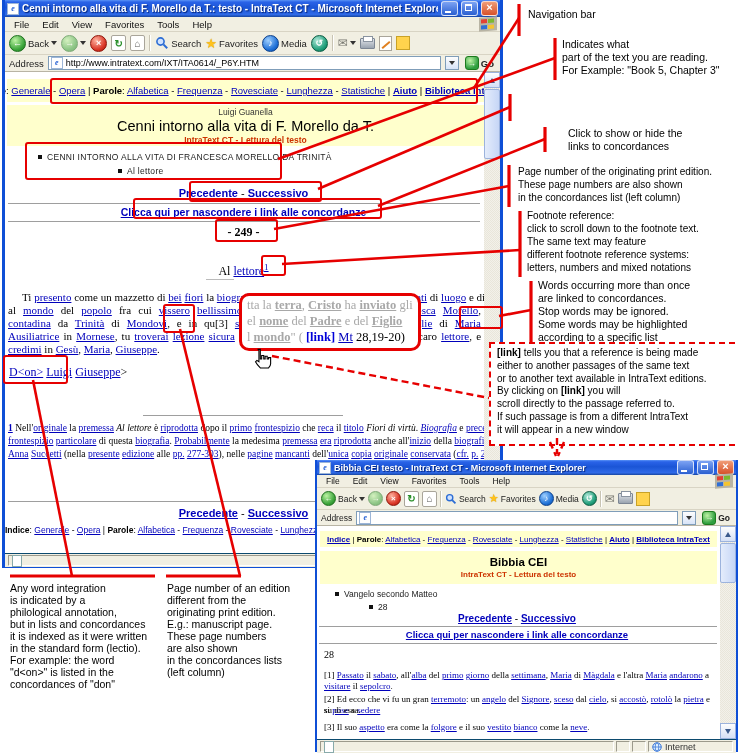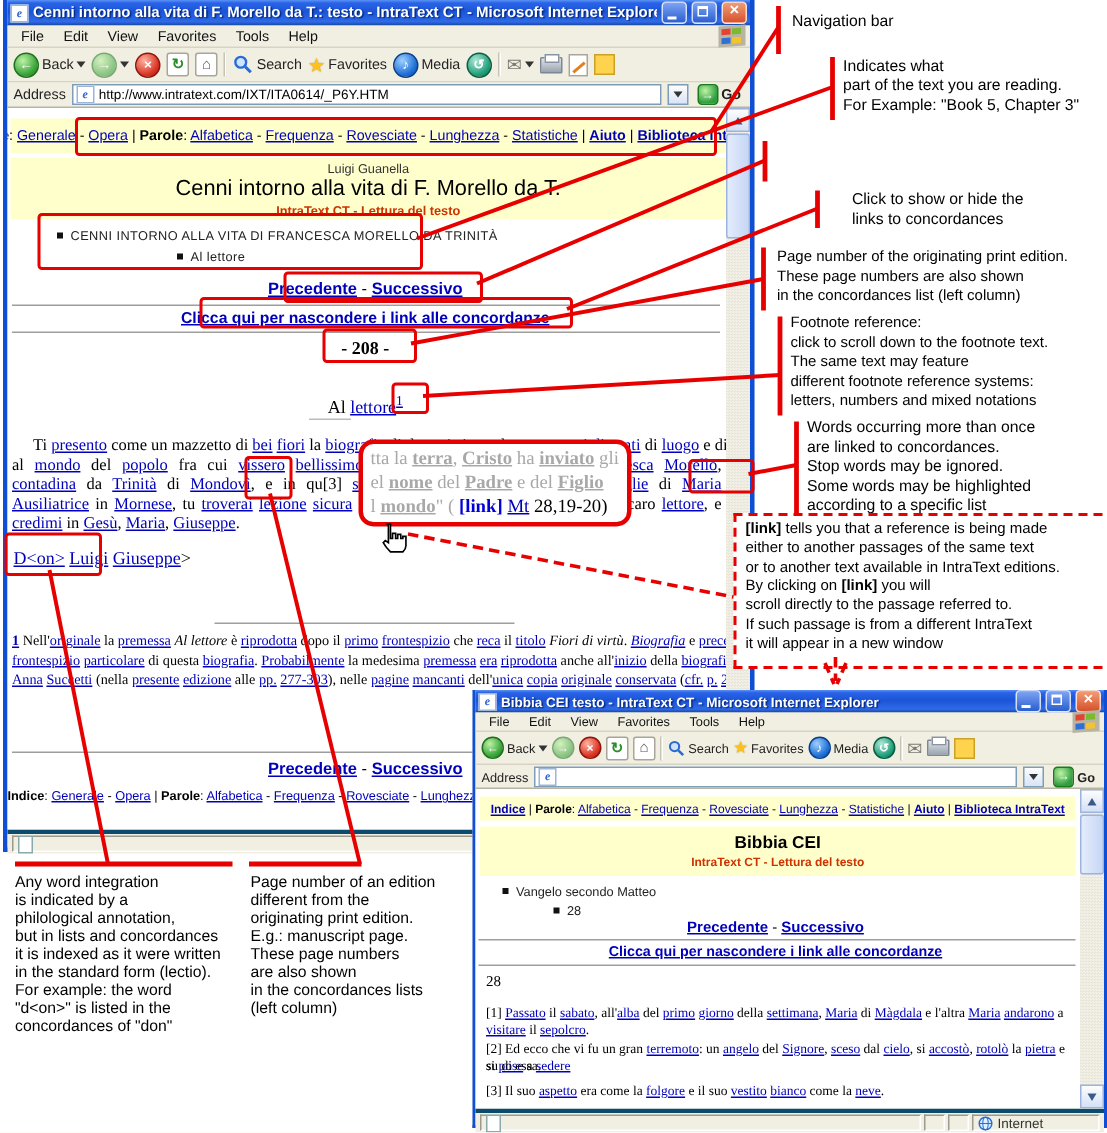--- a/index.html
+++ b/index.html
@@ -57,21 +57,21 @@
   .dd{width:0;height:0;border-left:3px solid transparent;border-right:3px solid transparent;border-top:4px solid #333;display:inline-block;}
   .abar{height:16px;display:flex;align-items:center;gap:4px;background:#f1efe2;border-bottom:1px solid #b8b4a4;padding:0 4px;font-size:9.5px;color:#222;}
   .afield{flex:1;height:12px;background:#fff;border:1px solid #7f9db9;display:flex;align-items:center;gap:3px;padding:0 2px;font-size:9px;color:#000;white-space:nowrap;overflow:hidden;}
   .afield .url{flex:1;overflow:hidden;}
   .favicon{width:10px;height:10px;background:#fff;border:1px solid #9db6d8;color:#2a63d4;
            font:italic bold 8px/9px "Liberation Serif",serif;text-align:center;flex:0 0 auto;}
   .addr-dd{width:12px;height:12px;background:linear-gradient(#fdfdfd,#d8e4f8);border:1px solid #7f9db9;display:flex;align-items:center;justify-content:center;flex:0 0 auto;cursor:pointer;}
   .gobtn{display:inline-flex;align-items:center;gap:2px;font-weight:bold;font-size:9.5px;cursor:pointer;padding:0 2px;}
   .goci{width:12px;height:12px;border-radius:3px;background:radial-gradient(circle at 35% 30%,#bdf3a4,#2f9e3f 70%);color:#fff;font-size:8px;display:inline-flex;align-items:center;justify-content:center;border:1px solid #1d7a1d;}
   .cont{position:relative;background:#fff;overflow:hidden;}
-  .stat{display:flex;align-items:center;gap:2px;background:#f1efe2;border-top:3px solid #0c4a6e;padding:1px 3px;font-size:9px;color:#333;}
+  .stat{display:flex;align-items:center;gap:2px;background:#f1efe2;border-top:1px solid #0c4a6e;padding:1px 3px;font-size:9px;color:#333;}
   .sp{border:1px solid;border-color:#9c9a8c #fff #fff #9c9a8c;height:11px;box-sizing:border-box;display:flex;align-items:center;gap:3px;padding:0 3px;}
   .docico{width:8px;height:10px;background:#fff;border:1px solid #8aa;flex:0 0 auto;}
   
   .sbv{position:absolute;top:0;right:0;width:16px;bottom:0;background:
        repeating-conic-gradient(#f3f1ea 0 25%,#e9e6da 0 50%) 0 0/2px 2px;}
   .sbtn{position:absolute;left:0;width:16px;height:16px;background:linear-gradient(#fdfdfd,#d5e0f6);border:1px solid #9cb3dd;box-sizing:border-box;display:flex;align-items:center;justify-content:center;cursor:pointer;}
   .tri-up{width:0;height:0;border-left:3px solid transparent;border-right:3px solid transparent;border-bottom:5px solid #3b5a8c;}
   .tri-dn{width:0;height:0;border-left:3px solid transparent;border-right:3px solid transparent;border-top:5px solid #3b5a8c;}
   .thumb{position:absolute;left:0;width:16px;background:linear-gradient(90deg,#e4ecfb,#c6d6f6);border:1px solid #9cb3dd;border-radius:2px;box-sizing:border-box;cursor:grab;}
   
@@ -198,21 +198,21 @@
         <div style="font-size:8.5px;color:#333;">Luigi Guanella</div>
         <div style="font-size:14.5px;font-weight:normal;color:#000;margin:1px 0;">Cenni intorno alla vita di F. Morello da T.</div>
         <div style="font-size:8.5px;font-weight:bold;color:#cc3300;">IntraText CT - Lettura del testo</div>
       </div>
       <div class="outl" style="left:33px;top:80px;"><span class="bullet"></span><span>CENNI INTORNO ALLA VITA DI FRANCESCA MORELLO DA TRINITÀ</span></div>
       <div class="outl" style="left:113px;top:94px;"><span class="bullet"></span><span>Al lettore</span></div>
       <div class="ctr" style="left:0;top:115px;width:477px;font-size:11px;"><span><span class="tk-lb">Precedente</span><span> - </span><span class="tk-lb">Successivo</span></span></div>
       <div class="hr" style="left:3px;top:131px;width:472px;"></div>
       <div class="ctr" style="left:0;top:134px;width:477px;font-size:10.5px;"><span class="tk-lb">Clicca qui per nascondere i link alle concordanze</span></div>
       <div class="hr" style="left:3px;top:149px;width:472px;"></div>
-      <div class="ctr serif" style="left:0;top:153px;width:477px;font-size:12px;font-weight:bold;">- 208 -</div>
+      <div class="ctr serif" style="left:0;top:153px;width:477px;font-size:12px;font-weight:bold;">- 249 -</div>
       <div class="ctr serif" style="left:0;top:190px;width:477px;font-size:12px;">
         <span><span>Al </span><span class="tk-l">lettore</span></span><sup class="tk-l" style="font-size:9px;">1</sup>
       </div>
       <div class="hr" style="left:201px;top:207px;width:28px;border-color:#bbb;"></div>
       <div class="pline" style="top:219px;padding-left:14px;width:459px;"><span><span>Ti </span><span class="tk-l">presento</span><span> come un mazzetto di </span><span class="tk-l">bei</span><span> </span><span class="tk-l">fiori</span><span> la </span><span class="tk-l">biografia</span><span> di due </span><span class="tk-l">cristiane</span><span> che, non </span><span class="tk-l">guari</span><span> </span><span class="tk-l">distanti</span><span> di </span><span class="tk-l">luogo</span><span> e di </span><span class="tk-l">età</span></span></div>
       <div class="pline" style="top:232px;"><span><span>al </span><span class="tk-l">mondo</span><span> del </span><span class="tk-l">popolo</span><span> fra cui </span><span class="tk-l">vissero</span><span> </span><span class="tk-l">bellissimo</span><span> </span><span class="tk-l">esempio</span><span> di </span><span class="tk-l">pietà</span><span> la </span><span class="tk-l">vita</span><span> di </span><span class="tk-l">Francesca</span><span> </span><span class="tk-l">Morello</span><span>,</span></span></div>
       <div class="pline" style="top:245px;"><span><span class="tk-l">contadina</span><span> da </span><span class="tk-l">Trinità</span><span> di </span><span class="tk-l">Mondovì</span><span>, e in qu</span><span>[3]</span><span> </span><span class="tk-l">suor</span><span> </span><span class="tk-l">Anna</span><span> </span><span class="tk-l">Succetti</span><span> </span><span class="tk-l">priora</span><span> à delle </span><span class="tk-l">Figlie</span><span> di </span><span class="tk-l">Maria</span></span></div>
       <div class="pline" style="top:258px;"><span><span class="tk-l">Ausiliatrice</span><span> in </span><span class="tk-l">Mornese</span><span>, tu </span><span class="tk-l">troverai</span><span> </span><span class="tk-l">lezione</span><span> </span><span class="tk-l">sicura</span><span> da </span><span class="tk-l">apprendere</span><span> </span><span class="tk-l">ed</span><span> </span><span class="tk-l">esempi</span><span> da </span><span class="tk-l">imitare</span><span> e, caro </span><span class="tk-l">lettore</span><span>, e</span></span></div>
       <div class="pline" style="top:271px;text-align-last:left;"><span><span class="tk-l">credimi</span><span> in </span><span class="tk-l">Gesù</span><span>, </span><span class="tk-l">Maria</span><span>, </span><span class="tk-l">Giuseppe</span><span>.</span></span></div>
       <div class="serif" style="position:absolute;left:4px;top:293px;font-size:12px;"><span><span class="tk-l">D&lt;on&gt;</span><span> </span><span class="tk-l">Luigi</span><span> </span><span class="tk-l">Giuseppe</span><span>&gt;</span></span></div>

